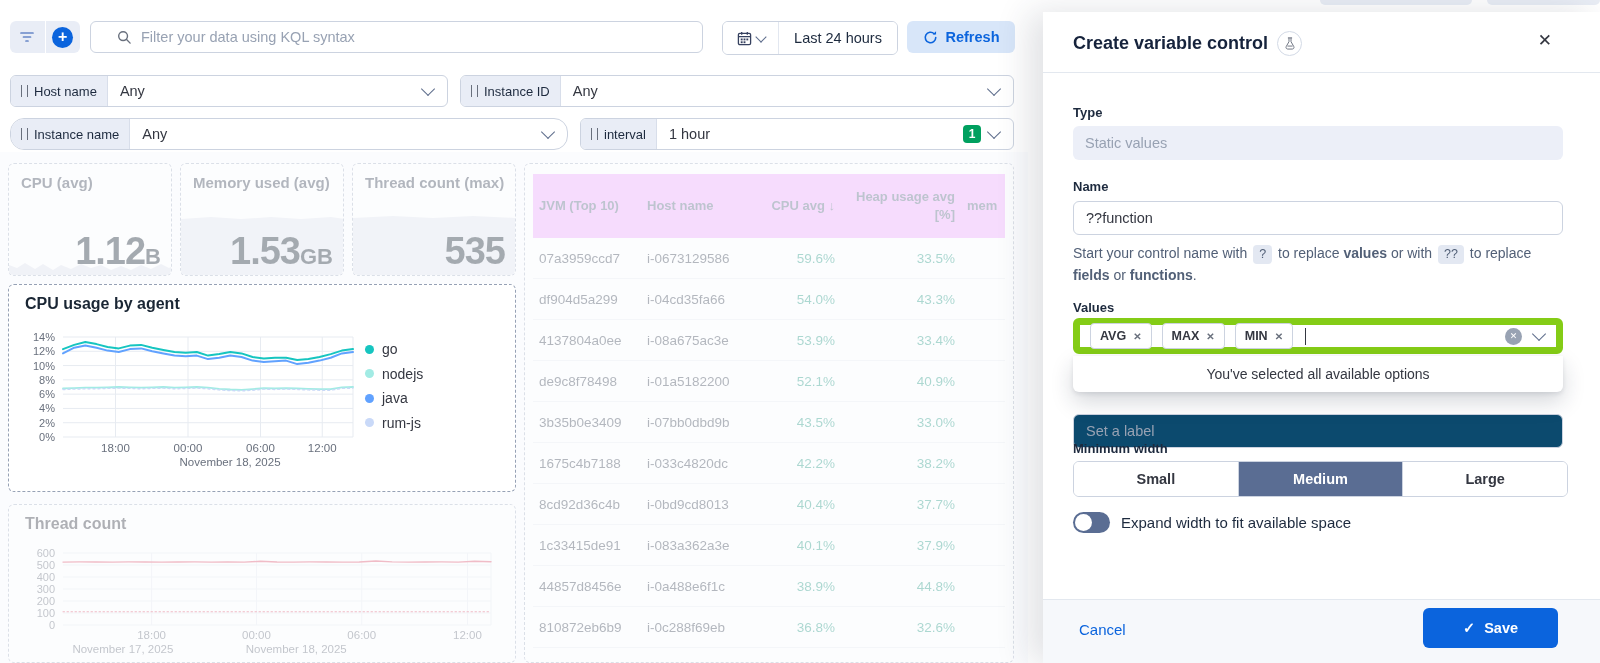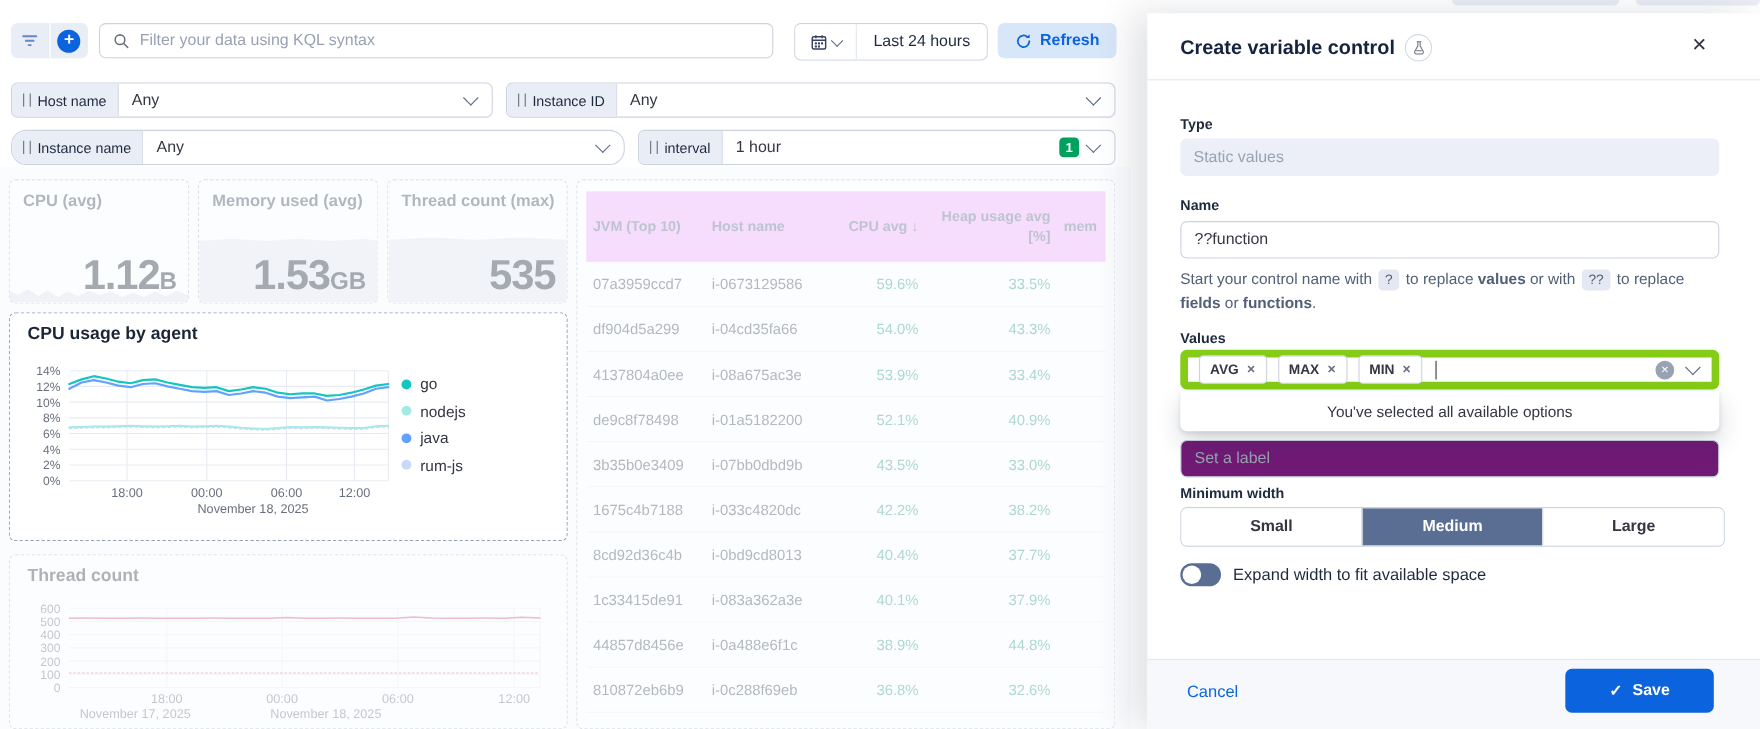--- a/index.html
+++ b/index.html
@@ -6,21 +6,21 @@
   body{font-family:"Liberation Sans",sans-serif;color:#343741;}
   .stage{position:relative;width:1600px;height:663px;overflow:hidden;background:#fff;}
   .dashboard{position:absolute;left:0;top:0;width:1028px;height:663px;background:#fff;}
   .canvas{position:absolute;left:0;top:152px;width:1028px;height:511px;background:#fbfcfe;}
 
   
   .icon-group{position:absolute;left:10px;top:21px;width:70px;height:32px;background:#e9edf6;border-radius:6px;display:flex;overflow:hidden;}
   .icon-group .seg{flex:1;display:flex;align-items:center;justify-content:center;border:none;background:transparent;cursor:pointer;padding:0;}
   .icon-group .seg + .seg{border-left:1px solid #fff;}
   .plus-circle{width:21px;height:21px;border-radius:50%;background:#0b64dd;color:#fff;font-size:16px;line-height:20px;text-align:center;font-weight:700;}
-  .search{position:absolute;left:90px;top:21px;width:613px;height:32px;background:#fff;border:1px solid #ccd3e0;border-radius:6px;display:flex;align-items:center;gap:9px;padding:0 12px;box-sizing:border-box;}
+  .search{position:absolute;left:90px;top:21px;width:613px;height:32px;background:#fff;border:1px solid #ccd3e0;border-radius:6px;display:flex;align-items:center;gap:9px;padding:0 26px;box-sizing:border-box;}
   .search .ph{color:#98a2b3;font-size:14.5px;}
   .date-group{position:absolute;left:722px;top:21px;height:32px;display:flex;border:1px solid #ccd3e0;border-radius:6px;overflow:hidden;background:#fff;}
   .date-group .cal-seg{width:56px;display:flex;align-items:center;justify-content:center;gap:5px;border:none;background:#fff;border-right:1px solid #e2e7f0;cursor:pointer;}
   .date-group .range-seg{width:118px;border:none;background:#fff;font-size:14.5px;color:#1d2a3e;cursor:pointer;font-family:inherit;}
   .refresh{position:absolute;left:907px;top:21px;width:108px;height:32px;background:#d8e6f9;border:none;border-radius:6px;color:#0b64dd;font-size:14.5px;font-weight:600;display:flex;align-items:center;justify-content:center;gap:8px;cursor:pointer;font-family:inherit;}
 
   
   .control{position:absolute;height:32px;background:#fff;border:1px solid #ccd3e0;border-radius:6px;display:flex;align-items:center;box-sizing:border-box;overflow:hidden;cursor:pointer;}
   .ctl-label{height:100%;background:#e9edf6;display:flex;align-items:center;gap:6px;padding:0 10px;font-size:13px;color:#1d2a3e;border-right:1px solid #d8deea;white-space:nowrap;}
   .grab{display:inline-block;width:5px;height:12px;border-left:1.5px solid #69707d;border-right:1.5px solid #69707d;}
@@ -79,21 +79,21 @@
   .qbadge{display:inline-block;background:#e3e8f2;border-radius:4px;padding:0 6px;font-size:12.5px;color:#526077;margin:0 2px;}
   .lbl-values{position:absolute;top:228px;}
   .combo{position:absolute;top:246px;width:490px;height:36px;box-sizing:border-box;border:7px solid #84cc16;border-radius:6px;background:#fff;display:flex;align-items:center;gap:10px;padding:0 10px;}
   .chip{display:inline-flex;align-items:center;gap:7px;height:24px;padding:0 9px;border:1px solid #ccd3e0;border-radius:4px;background:#fff;font-size:12.5px;font-weight:600;color:#343741;cursor:pointer;}
   .chip-x{font-size:10px;color:#69707d;cursor:pointer;}
   .caret{width:1px;height:17px;background:#343741;margin-left:2px;}
   .combo-right{margin-left:auto;display:flex;align-items:center;gap:12px;}
   .clear-btn{width:17px;height:17px;border-radius:50%;background:#98a2b3;color:#fff;font-size:9px;display:flex;align-items:center;justify-content:center;cursor:pointer;}
   .combo .chev{margin:-4px 2px 0 0;}
   .popover{position:absolute;top:284px;left:0;width:490px;height:36px;background:#fff;border-radius:0 0 6px 6px;box-shadow:0 10px 22px rgba(30,40,60,.18),0 2px 4px rgba(30,40,60,.10);display:flex;align-items:center;justify-content:center;font-size:14px;color:#343741;z-index:5;}
-  .inp-label{position:absolute;top:328px;background:#701a75;border:1px solid #ccd3e0;color:#98a2b3;}
+  .inp-label{position:absolute;top:342px;background:#0c4a6e;border:1px solid #ccd3e0;color:#98a2b3;}
   .lbl-width{position:absolute;top:369px;}
   .btn-group{position:absolute;top:389px;width:495px;height:36px;box-sizing:border-box;border:1px solid #ccd3e0;border-radius:6px;display:flex;overflow:hidden;background:#fff;}
   .btn-group .opt{flex:1;border:none;background:#fff;font-size:14.5px;font-weight:600;color:#343741;cursor:pointer;font-family:inherit;}
   .btn-group .opt + .opt{border-left:1px solid #ccd3e0;}
   .btn-group .opt.selected{background:#5a6d93;color:#fff;}
   .toggle-row{position:absolute;top:440px;display:flex;align-items:center;gap:11px;}
   .toggle{width:37px;height:21px;border-radius:11px;background:#5a6d93;position:relative;cursor:pointer;}
   .toggle .knob{position:absolute;left:2px;top:2px;width:17px;height:17px;border-radius:50%;background:#fff;}
   .toggle-label{font-size:15px;color:#1d2a3e;}
   .fly-footer{position:absolute;left:0;right:0;bottom:0;height:63px;background:#f6f8fb;border-top:1px solid #e3e8ef;}

